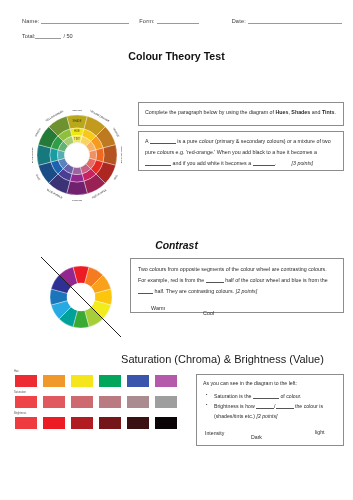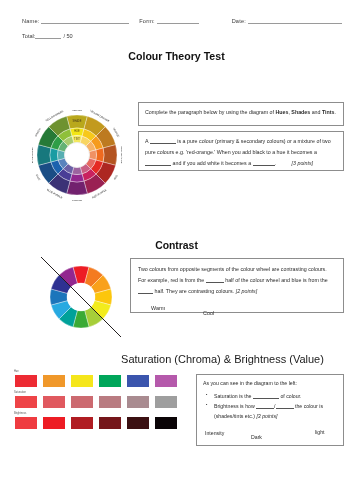--- a/index.html
+++ b/index.html
@@ -27,21 +27,21 @@
   .hdr-row2{position:absolute;left:22px;top:33px;font-size:5.6px;color:#3a3a3a;display:flex;align-items:flex-end;}
   .r-total{width:26px;}
 
   
   .title{
     position:absolute;width:353px;text-align:center;
     font-weight:bold;color:#111;
   }
   .t-main{top:50px;font-size:10.6px;}
   .t-sub{top:73px;font-size:10.2px;}
-  .t-contrast{top:240px;font-size:10.4px;}
+  .t-contrast{top:240px;font-size:10.4px;font-style:italic;}
   .t-sat{top:353px;font-size:11px;font-weight:normal;color:#1a1a1a;padding-left:46px;}
 
   
   .box{position:absolute;border:.8px solid #8d8d8d;background:#fff;box-sizing:border-box;}
   .box-txt{font-size:5.3px;line-height:2.05;color:#2b2b2b;}
   .u{display:inline-block;border-bottom:.7px solid #555;vertical-align:-1px;}
   .u8{width:26px;}
   .u7{width:22px;}
   .u6{width:18px;}
   .u5{width:15px;}

